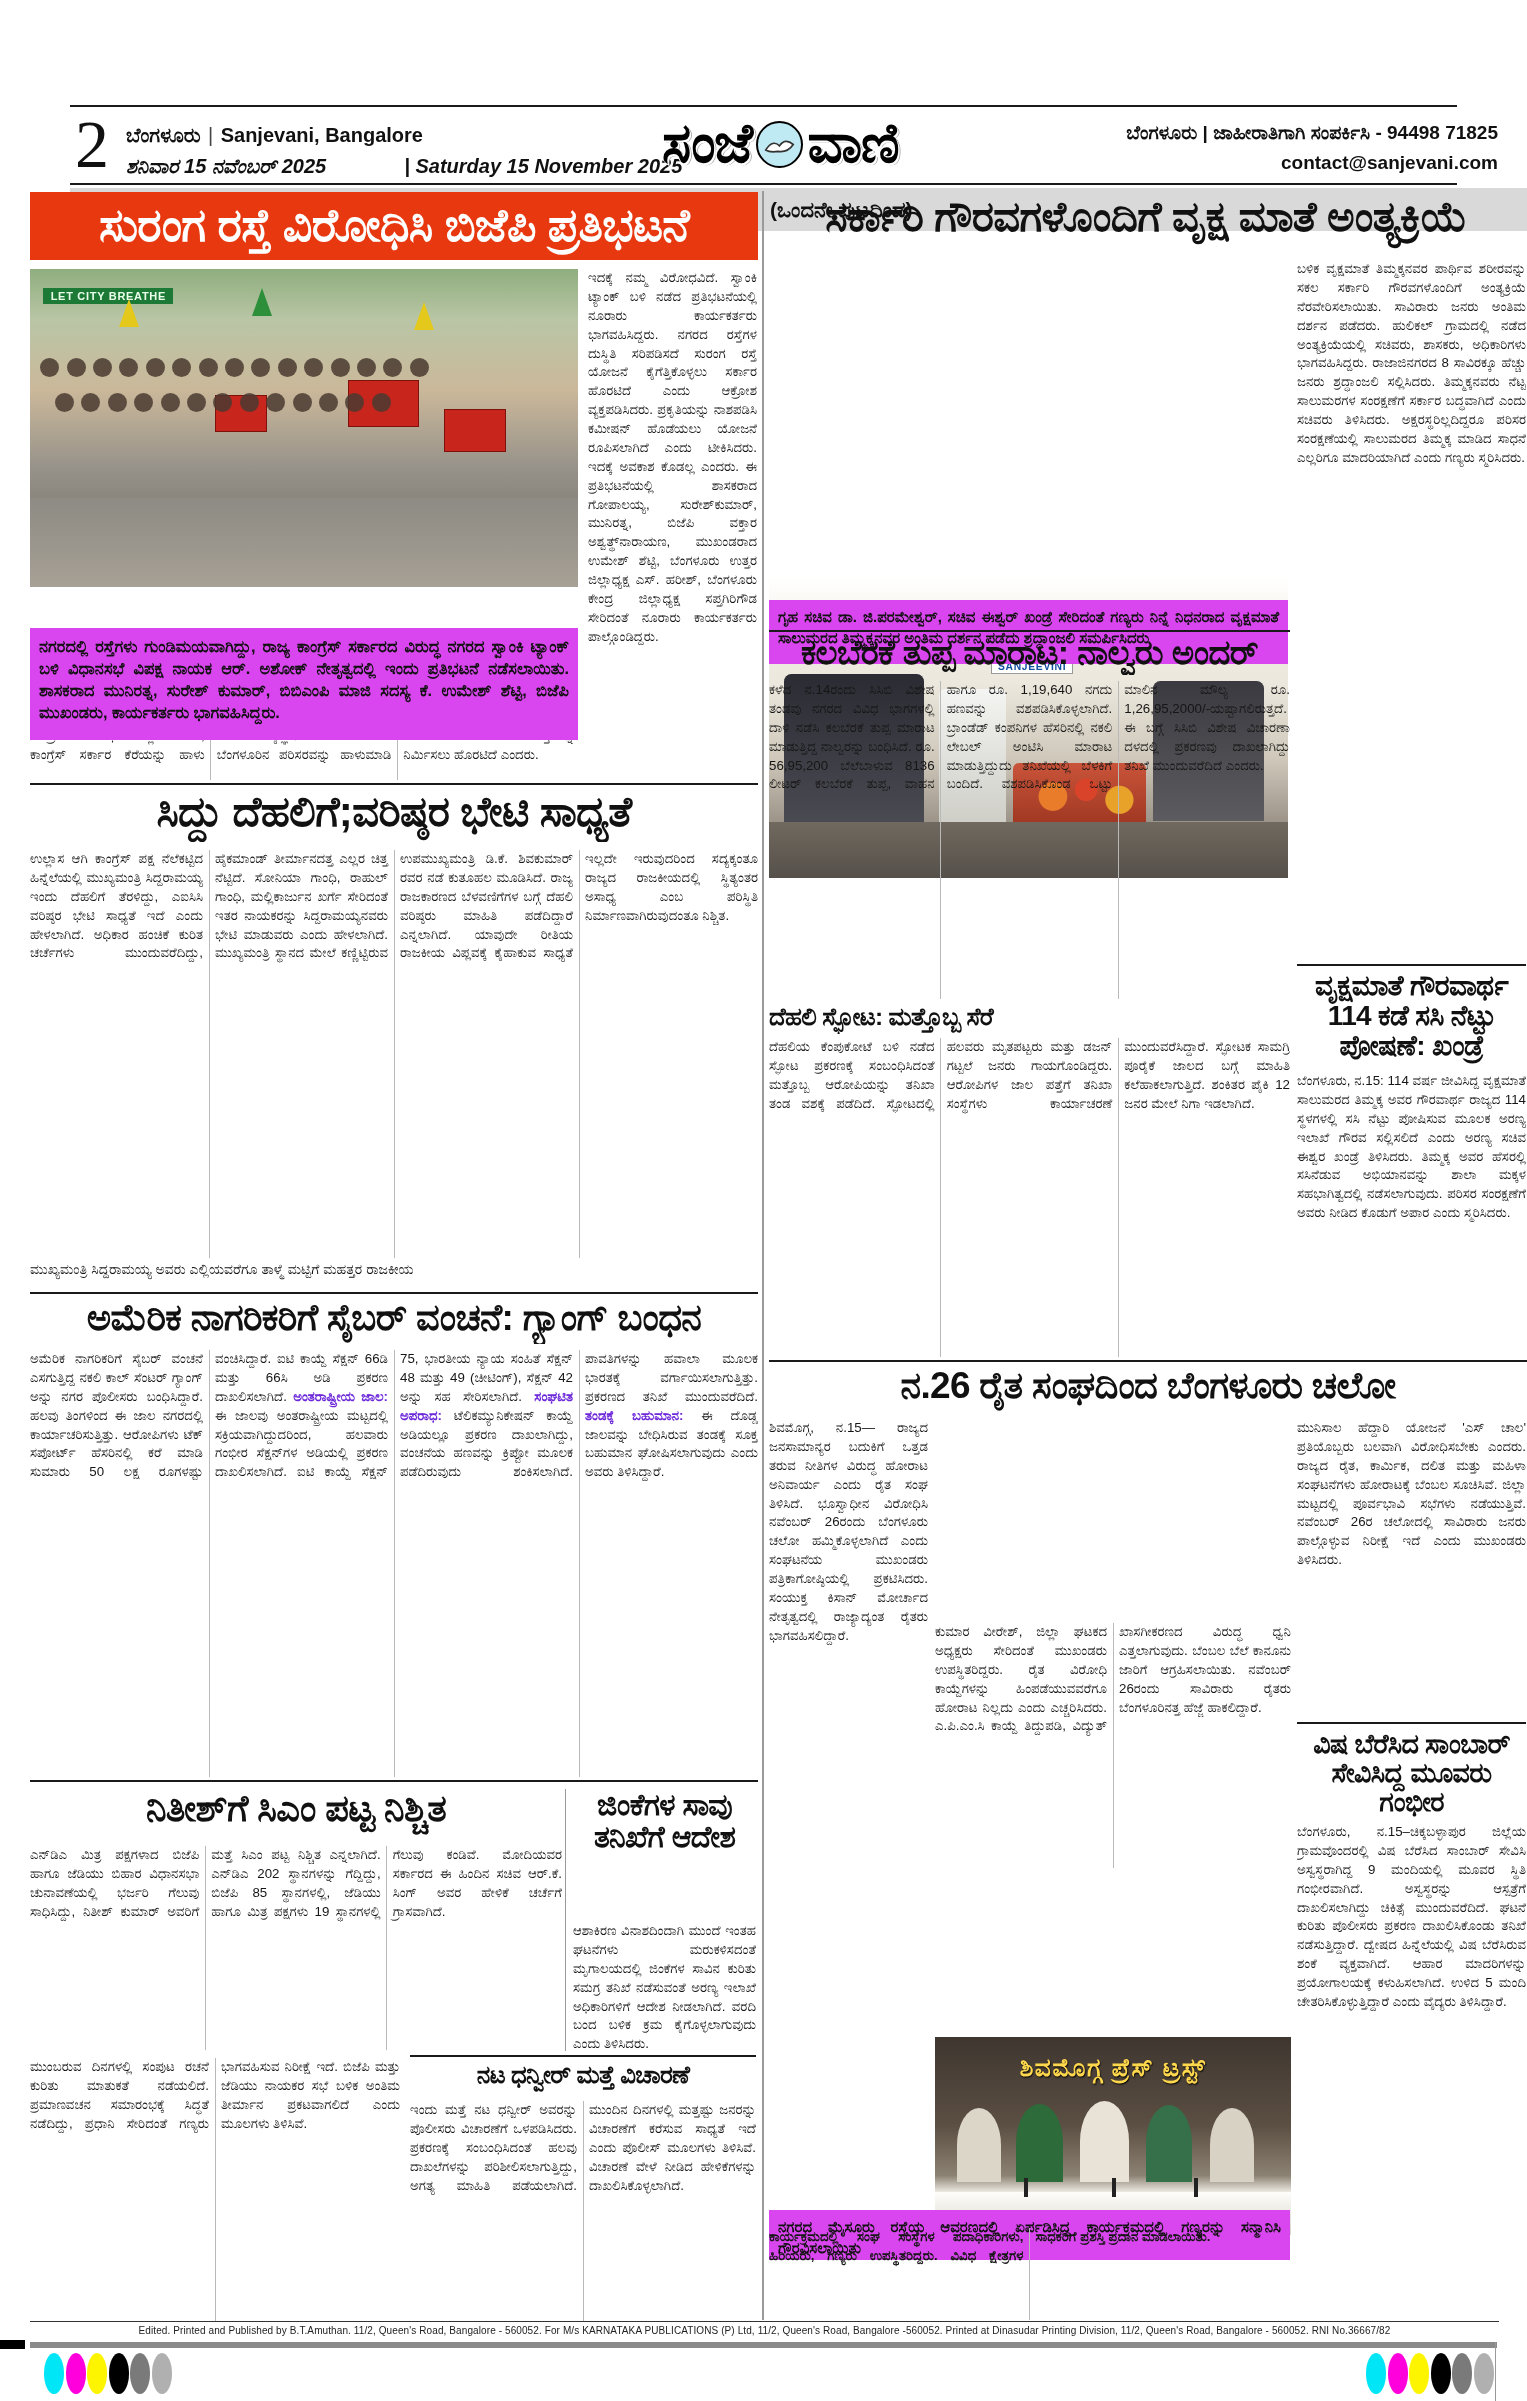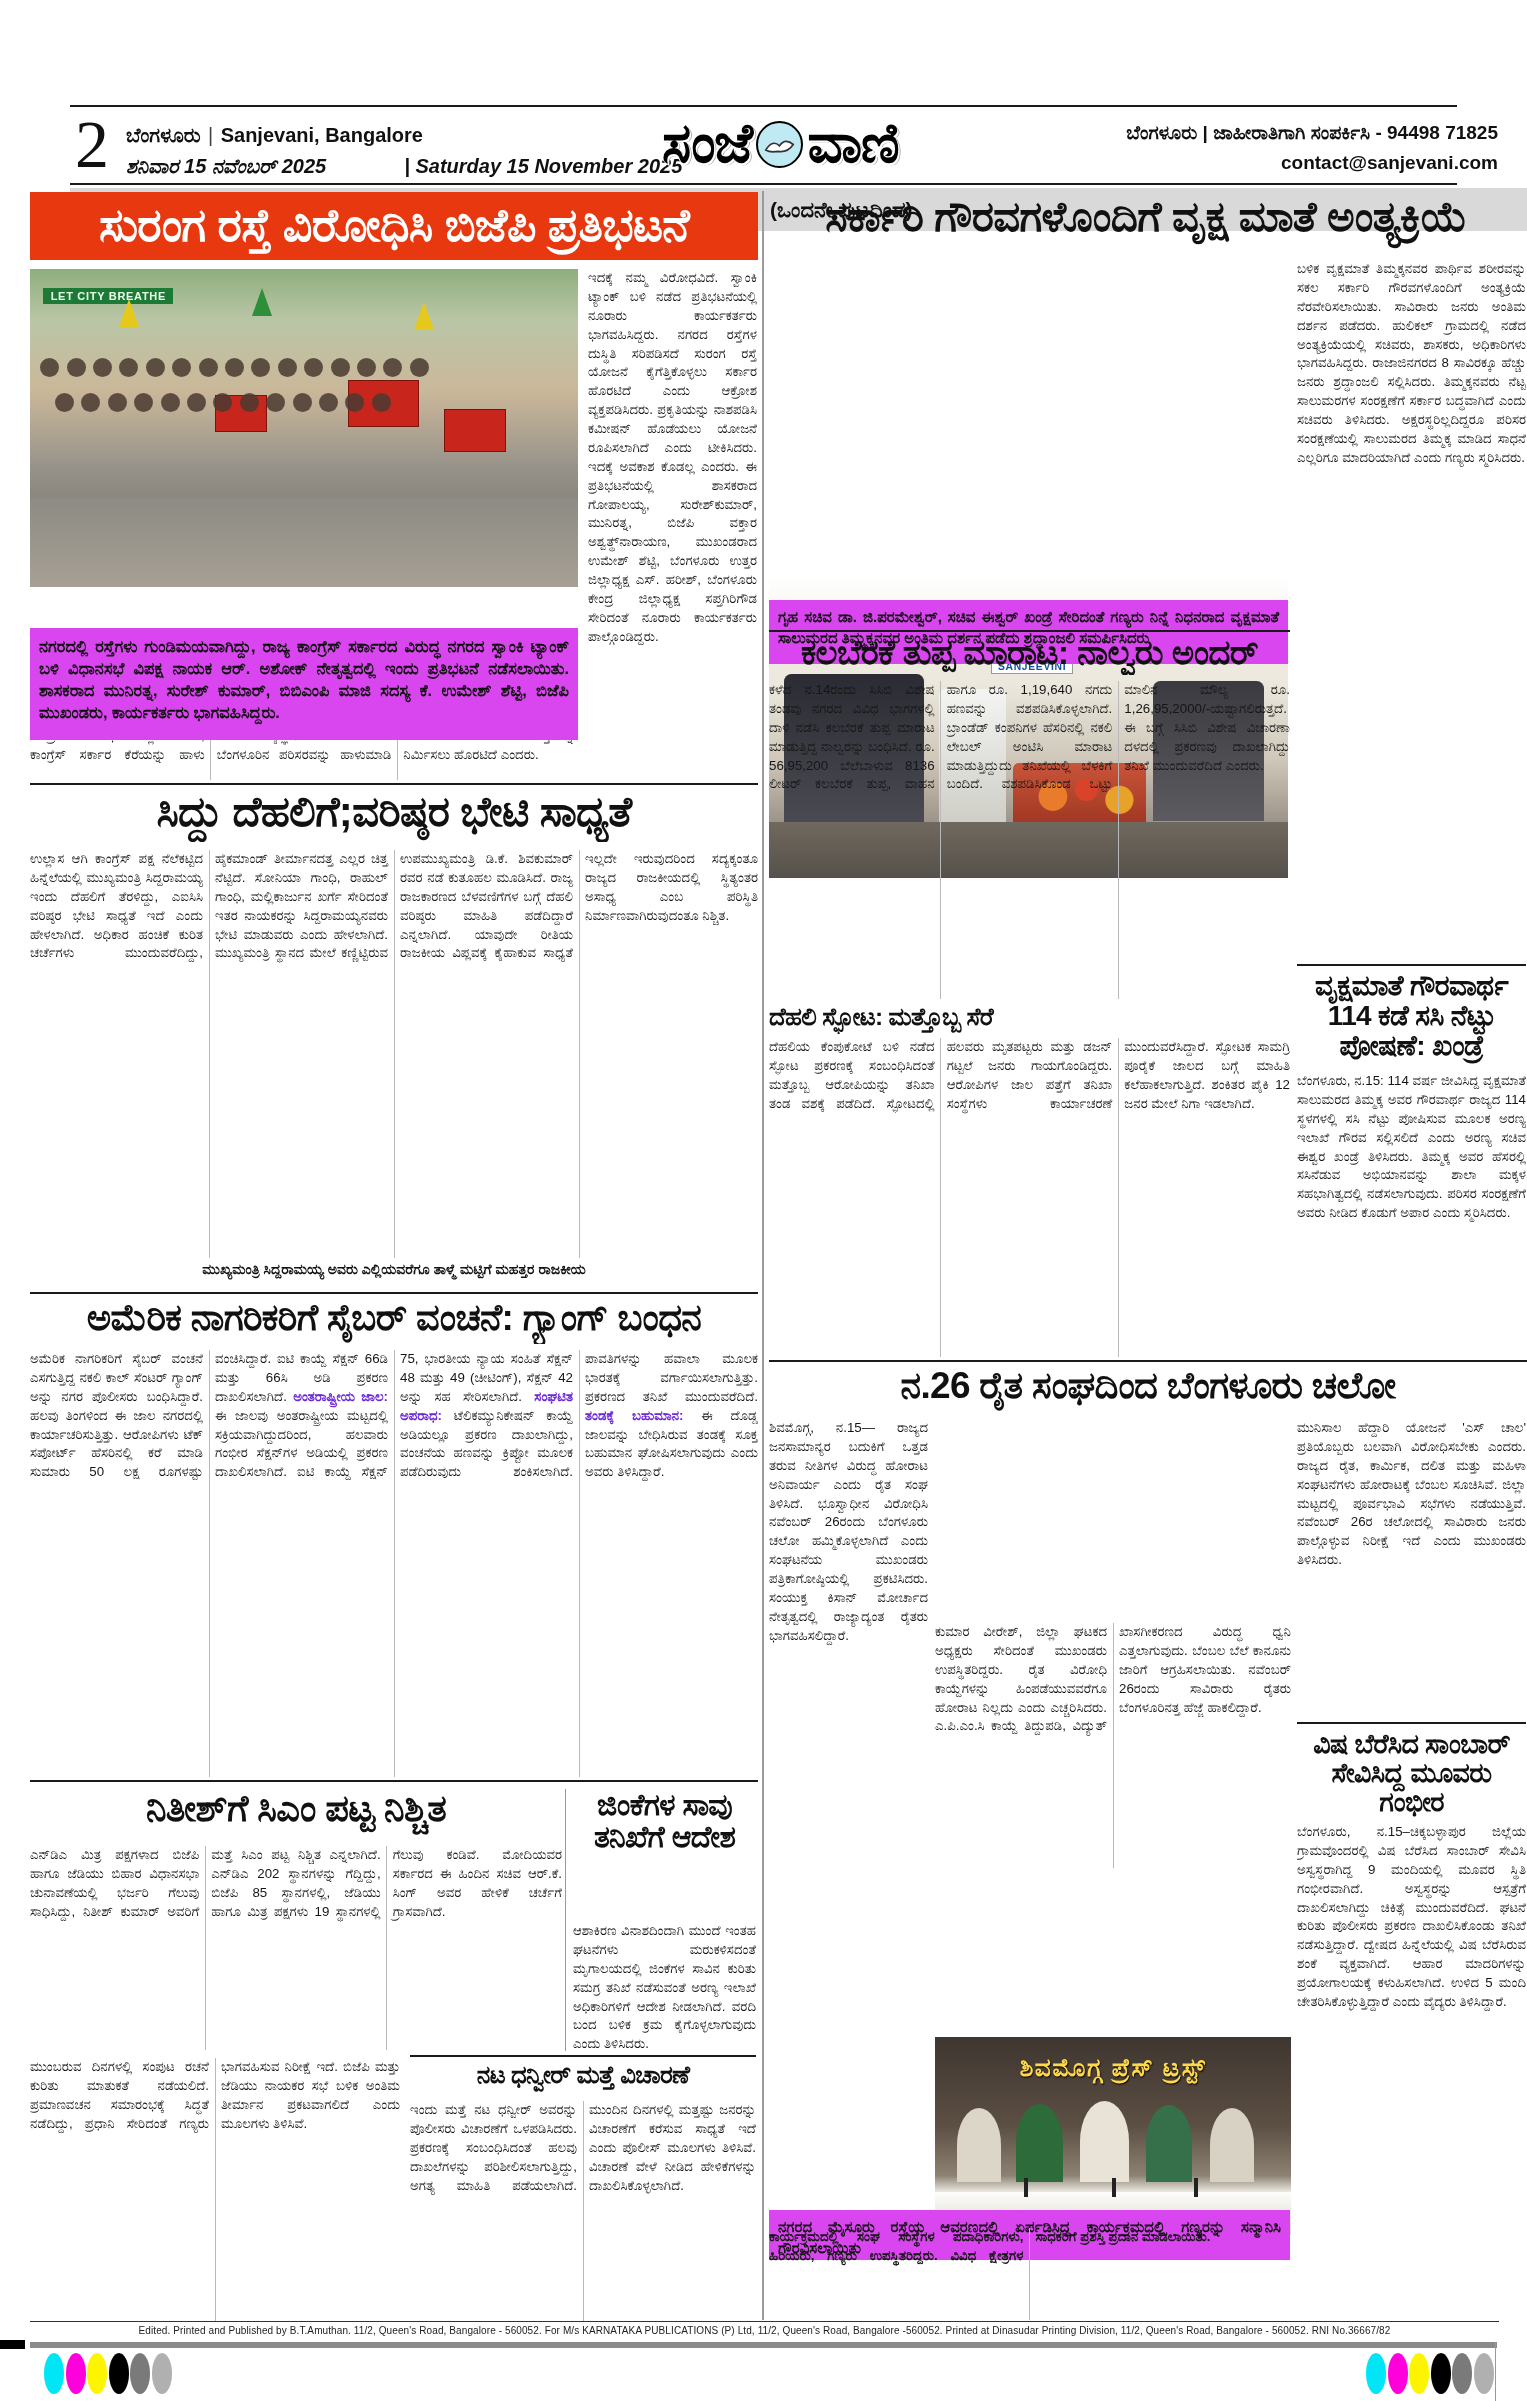--- a/index.html
+++ b/index.html
@@ -31,21 +31,21 @@
   .hl-lg { font-size:37px; }
   .hl-md { font-size:30px; }
   .hl-sm { font-size:24.4px; text-align:left; }
   
   .body-txt { font-size:13.3px; line-height:1.42; text-align:justify; overflow:hidden; color:#161616;
       word-break:break-word; }
   .cols-2 { column-count:2; column-gap:12px; column-rule:0.7px solid #b9b9b9; }
   .cols-3 { column-count:3; column-gap:12px; column-rule:0.7px solid #b9b9b9; }
   .cols-4 { column-count:4; column-gap:12px; column-rule:0.7px solid #b9b9b9; }
   .red-sub { color:#6d28d9; font-weight:bold; }
-  .closing-line { font-weight:bold; text-align:center; font-size:14px; overflow:hidden; }
+  .closing-line { font-weight:normal; font-size:14px; overflow:hidden; }
   .caption { background:#d946ef; font-weight:bold; font-size:16.3px; line-height:1.35; padding:7.4px 9px;
       overflow:hidden; text-align:justify;margin-top:37px; }
   .caption.small { font-size:15px; }
   
   .photo { overflow:hidden; position:relative; }
   .ph-protest { background:linear-gradient(180deg,#8fae7e 0%,#b9c6a6 16%,#cbb89a 38%,#98938a 62%,#7d7a72 82%,#a69c8e 100%); }
   .ph-funeral { background:linear-gradient(180deg,#f4f1ea 0%,#ece8dd 35%,#cfc8bb 60%,#938b7f 85%,#6f6962 100%); }
   .ph-press { background:linear-gradient(180deg,#3e3630 0%,#5c4f43 45%,#8c8273 70%,#e9e6de 78%,#d8d4c8 100%); }
   .ph-shape { position:absolute; }
   .overlay-sign { position:absolute; background:#fff; color:#1550a0; font-weight:bold; font-size:10.3px;

